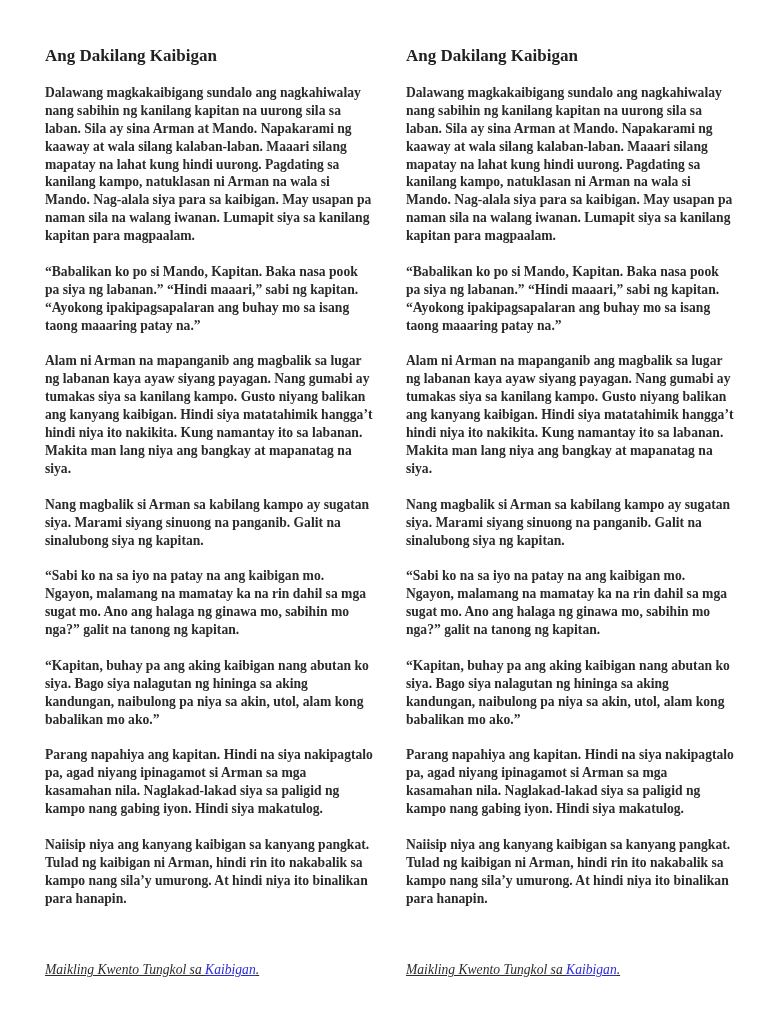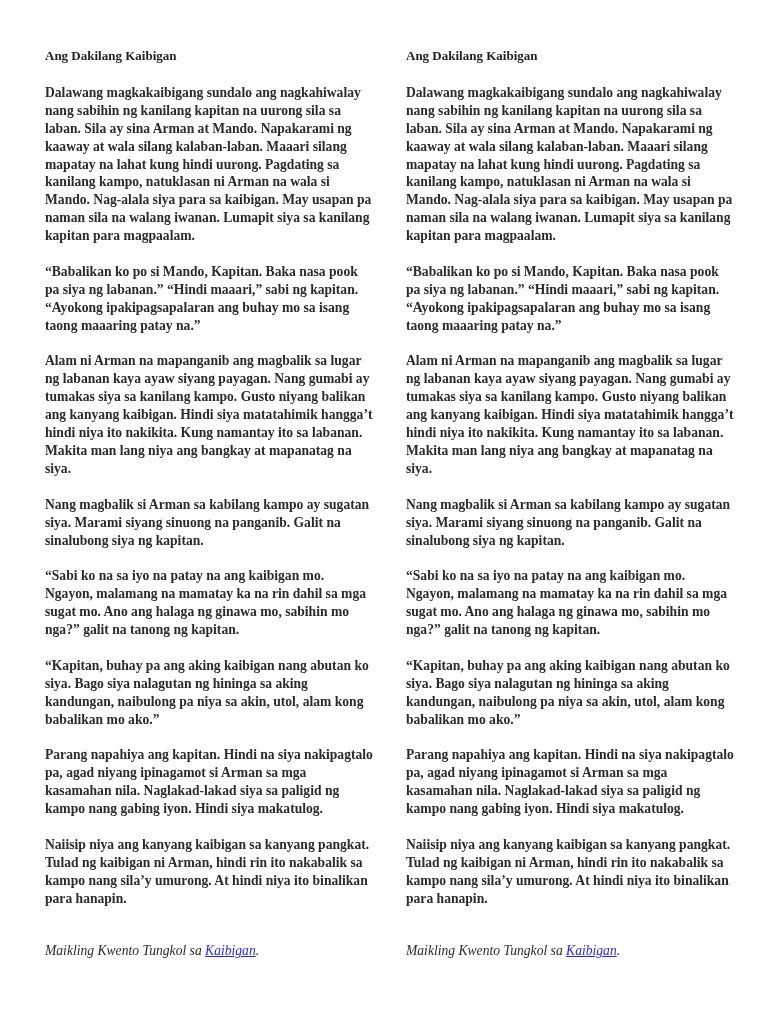--- a/index.html
+++ b/index.html
@@ -1,23 +1,23 @@
 <!DOCTYPE html>
 <html><head>
 <meta charset="utf-8">
 <style>
   html, body { margin: 0; padding: 0; background: #ffffff; }
   body { width: 768px; height: 1024px; position: relative; overflow: hidden;
          font-family: "Liberation Serif", "DejaVu Serif", serif; color: #2b2b2b; }
   .col { position: absolute; top: 46px; width: 330px; font-size: 13.6px; line-height: 17.9px; }
   .col.left { left: 45px; }
   .col.right { left: 406px; }
-  .title { font-weight: bold; margin: 0 0 17.9px 0; font-size: 13px; line-height: 20px; color:#222; }
+  .title { font-weight: bold; margin: 0 0 17.9px 0; font-size: 17px; line-height: 20px; color:#222; }
   .para { margin: 0 0 17.9px 0; font-weight: bold; }
-  .footer { margin-top: 35px; font-style: italic; }
+  .footer { margin-top: 54px; font-style: italic; text-decoration: underline; }
   .footer a { color: #2a2ad6; text-decoration: underline; }
 </style>
 </head>
 <body>
 
 <div class="col left">
   <div class="title">Ang Dakilang Kaibigan</div>
   <p class="para">Dalawang magkakaibigang sundalo ang nagkahiwalay nang sabihin ng kanilang kapitan na uurong sila sa laban. Sila ay sina Arman at Mando. Napakarami ng kaaway at wala silang kalaban-laban. Maaari silang mapatay na lahat kung hindi uurong. Pagdating sa kanilang kampo, natuklasan ni Arman na wala si Mando. Nag-alala siya para sa kaibigan. May usapan pa naman sila na walang iwanan. Lumapit siya sa kanilang kapitan para magpaalam.</p>
   <p class="para">“Babalikan ko po si Mando, Kapitan. Baka nasa pook pa siya ng labanan.” “Hindi maaari,” sabi ng kapitan. “Ayokong ipakipagsapalaran ang buhay mo sa isang taong maaaring patay na.”</p>
   <p class="para">Alam ni Arman na mapanganib ang magbalik sa lugar ng labanan kaya ayaw siyang payagan. Nang gumabi ay tumakas siya sa kanilang kampo. Gusto niyang balikan ang kanyang kaibigan. Hindi siya matatahimik hangga’t hindi niya ito nakikita. Kung namantay ito sa labanan. Makita man lang niya ang bangkay at mapanatag na siya.</p>

